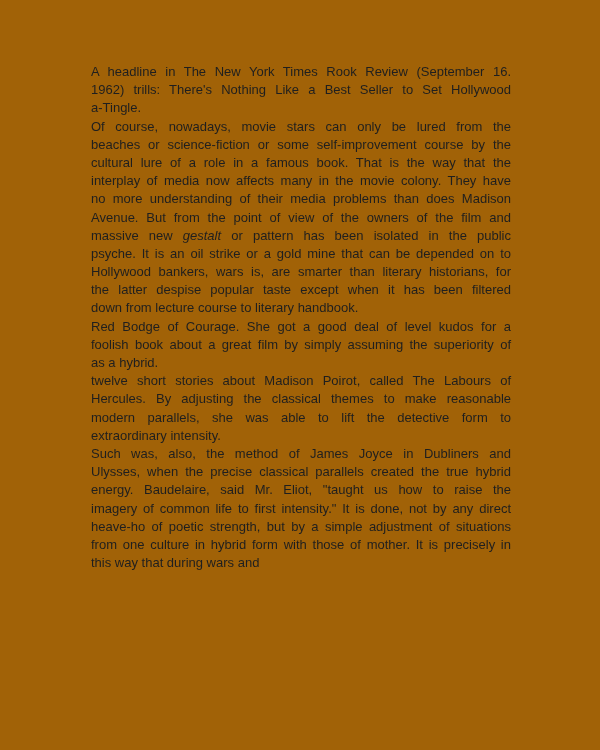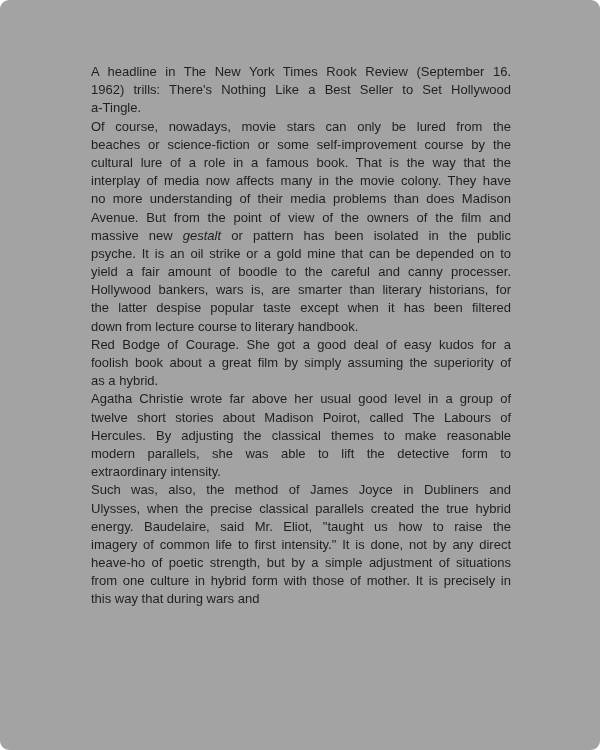--- a/index.html
+++ b/index.html
@@ -38,48 +38,46 @@
   .line.last {
     text-align-last: left;
   }
   .line em {
     font-style: italic;
   }
 </style>
 </head>
 <body>
 
-<div class="page" style="background: #a3a3a3; border-radius: 9px;">
+<div class="page" style="background: #a16207;">
   <div class="text-block" style="color: rgb(31, 31, 31);">
       <div class="para">
         <div class="line">A headline in The New York Times Rook Review (September 16.</div>
         <div class="line">1962) trills: There's Nothing Like a Best Seller to Set Hollywood</div>
         <div class="line last">a-Tingle.</div>
       </div>
       <div class="para">
         <div class="line">Of course, nowadays, movie stars can only be lured from the</div>
         <div class="line">beaches or science-fiction or some self-improvement course by the</div>
         <div class="line">cultural lure of a role in a famous book. That is the way that the</div>
         <div class="line">interplay of media now affects many in the movie colony. They have</div>
         <div class="line">no more understanding of their media problems than does Madison</div>
         <div class="line">Avenue. But from the point of view of the owners of the film and</div>
         <div class="line">massive new <em>gestalt</em> or pattern has been isolated in the public</div>
         <div class="line">psyche. It is an oil strike or a gold mine that can be depended on to</div>
-        <div class="line">yield a fair amount of boodle to the careful and canny processer.</div>
         <div class="line">Hollywood bankers, wars is, are smarter than literary historians, for</div>
         <div class="line">the latter despise popular taste except when it has been filtered</div>
         <div class="line last">down from lecture course to literary handbook.</div>
       </div>
       <div class="para">
-        <div class="line">Red Bodge of Courage. She got a good deal of easy kudos for a</div>
+        <div class="line">Red Bodge of Courage. She got a good deal of level kudos for a</div>
         <div class="line">foolish book about a great film by simply assuming the superiority of</div>
         <div class="line last">as a hybrid.</div>
       </div>
       <div class="para">
-        <div class="line">Agatha Christie wrote far above her usual good level in a group of</div>
         <div class="line">twelve short stories about Madison Poirot, called The Labours of</div>
         <div class="line">Hercules. By adjusting the classical themes to make reasonable</div>
         <div class="line">modern parallels, she was able to lift the detective form to</div>
         <div class="line last">extraordinary intensity.</div>
       </div>
       <div class="para">
         <div class="line">Such was, also, the method of James Joyce in Dubliners and</div>
         <div class="line">Ulysses, when the precise classical parallels created the true hybrid</div>
         <div class="line">energy. Baudelaire, said Mr. Eliot, "taught us how to raise the</div>
         <div class="line">imagery of common life to first intensity." It is done, not by any direct</div>

